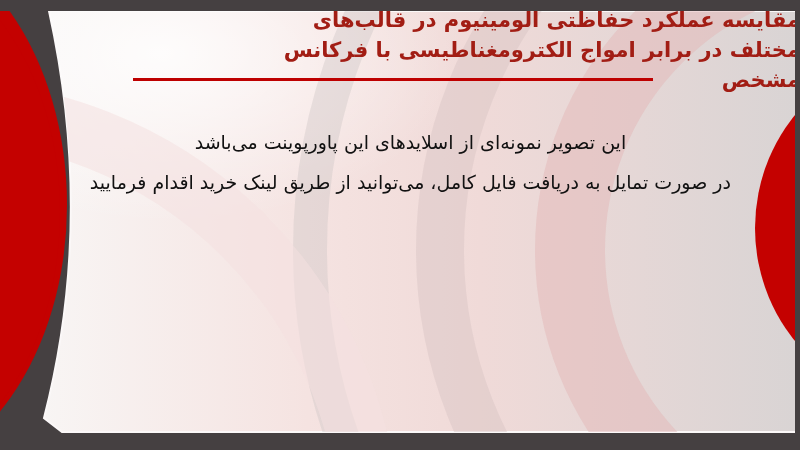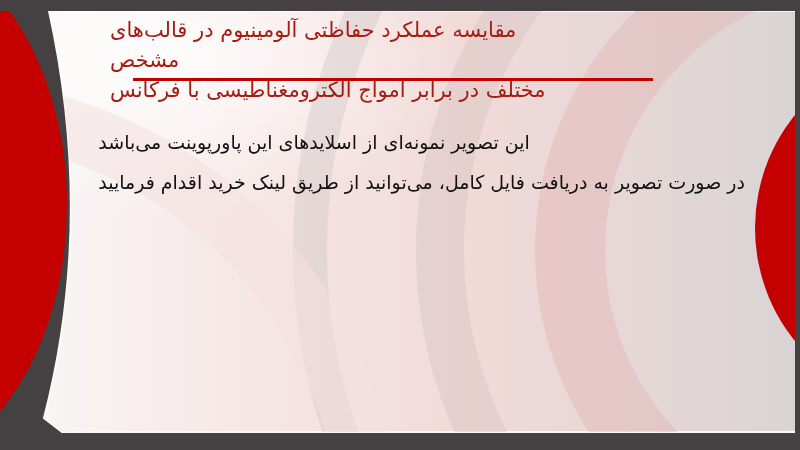--- a/index.html
+++ b/index.html
@@ -18,31 +18,31 @@
   .bg-art{position:absolute;inset:0;z-index:0;}
   .frame-fill{fill:var(--frame-gray);}
   .light-area{stroke:#FBF8F8;stroke-width:2;}
   .red-shape{fill:var(--accent-red);}
   .arc1{fill:none;stroke:rgba(228,184,184,0.50);stroke-width:70;}
   .arc2{fill:none;stroke:rgba(214,196,196,0.45);stroke-width:48;}
   .arc3{fill:none;stroke:rgba(244,224,224,0.55);stroke-width:60;}
   .arc4{fill:none;stroke:rgba(205,198,198,0.40);stroke-width:34;}
 
   .title-block{
-    position:absolute;left:110px;top:15px;width:690px;z-index:2;
-    direction:rtl;text-align:left;
-    color:var(--title-red);font-size:21px;font-weight:normal;line-height:30px;
+    position:absolute;left:110px;top:5px;width:690px;z-index:2;
+    direction:rtl;text-align:right;
+    color:var(--title-red);font-size:21px;font-weight:bold;line-height:30px;
   }
   .title-rule{
     position:absolute;left:133px;top:78px;width:520px;height:3px;
     background:var(--rule-red);z-index:1;
   }
   .body-block{
-    position:absolute;right:55px;top:126px;z-index:2;
-    direction:rtl;text-align:left;
+    position:absolute;right:69px;top:126px;z-index:2;
+    direction:rtl;text-align:center;
     color:var(--body-text);font-size:19px;line-height:33px;
     white-space:nowrap;
   }
   .body-line3{margin-top:7px;}
 
   .bar-top{position:absolute;left:0;top:0;width:800px;height:11px;background:var(--frame-gray);z-index:3;}
   .bar-bottom{position:absolute;left:0;top:434px;width:800px;height:16px;background:var(--frame-gray);z-index:3;}
   .strip-right{position:absolute;left:795px;top:0;width:5px;height:450px;background:var(--frame-gray);z-index:3;}
 </style>
 </head>
@@ -83,26 +83,26 @@
 
     <ellipse class="red-shape" cx="-125" cy="212" rx="185" ry="260"></ellipse>
 
     <circle class="red-shape" cx="935" cy="228" r="180"></circle>
   </svg>
 
   <div class="title-rule"></div>
 
   <div class="title-block" dir="rtl" lang="fa">
     <div>مقایسه عملکرد حفاظتی آلومینیوم در قالب‌های</div>
+    <div>مختلف در برابر امواج الکترومغناطیسی با فرکانس</div>
     <div>مشخص</div>
-    <div>مختلف در برابر امواج الکترومغناطیسی با فرکانس</div>
   </div>
 
   <div class="body-block" dir="rtl" lang="fa">
     <div>این تصویر نمونه‌ای از اسلایدهای این پاورپوینت می‌باشد</div>
-    <div class="body-line3">در صورت تصویر به دریافت فایل کامل، می‌توانید از طریق لینک خرید اقدام فرمایید</div>
+    <div class="body-line3">در صورت تمایل به دریافت فایل کامل، می‌توانید از طریق لینک خرید اقدام فرمایید</div>
   </div>
 
   <div class="bar-top"></div>
   <div class="bar-bottom"></div>
   <div class="strip-right"></div>
 
 </div>
 
 </body></html>

